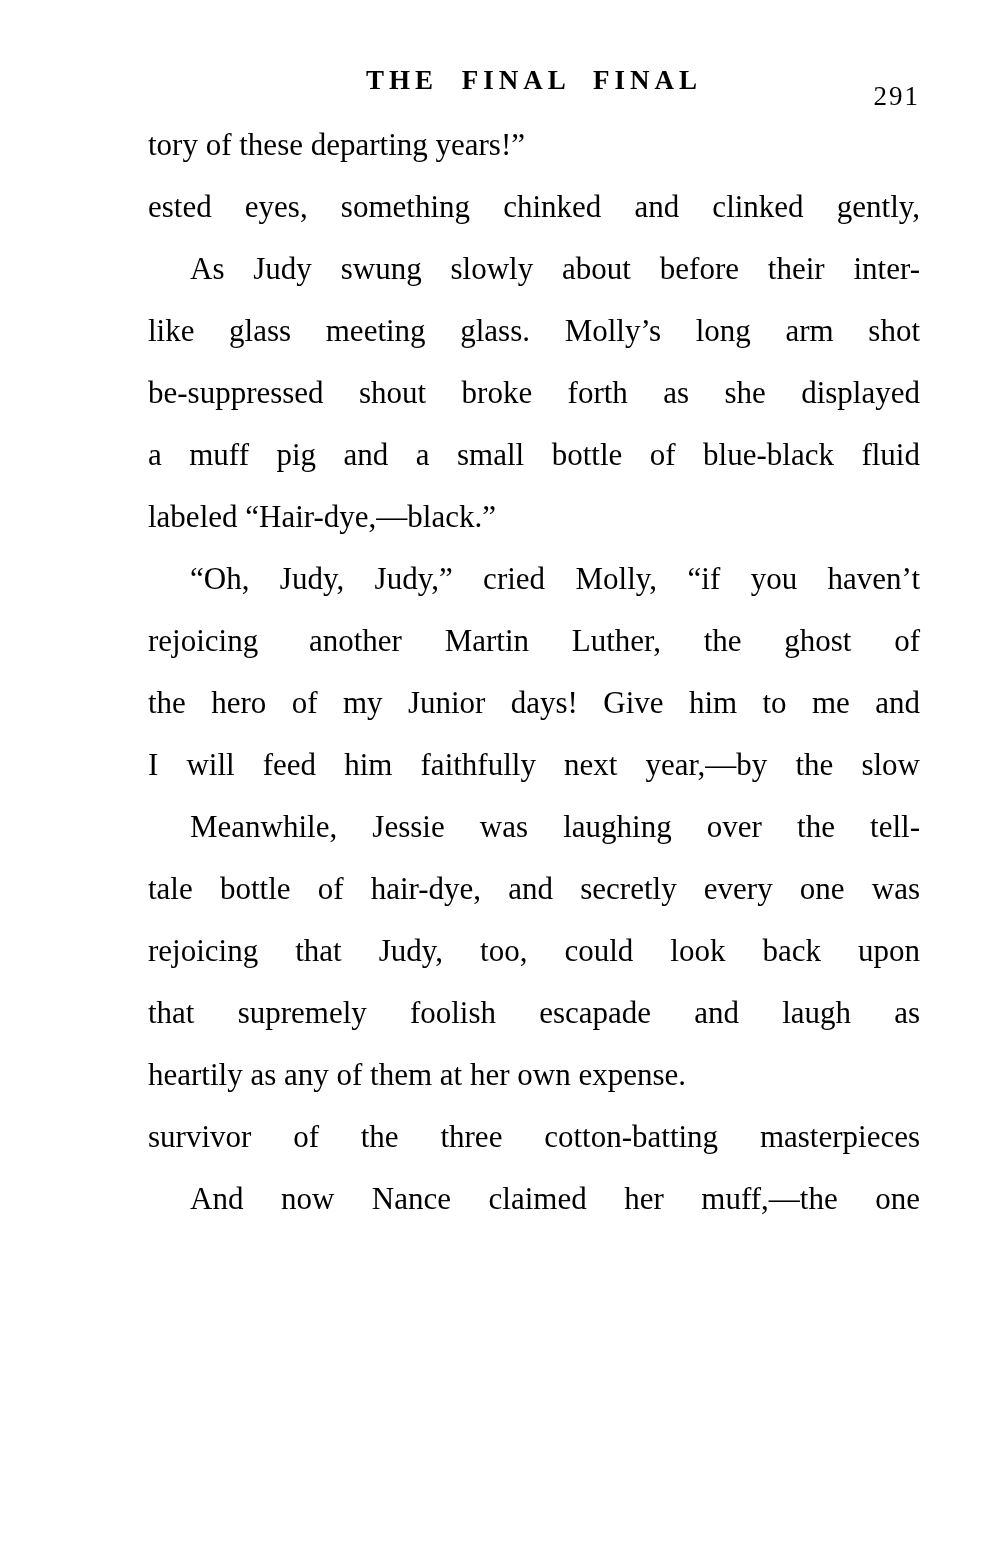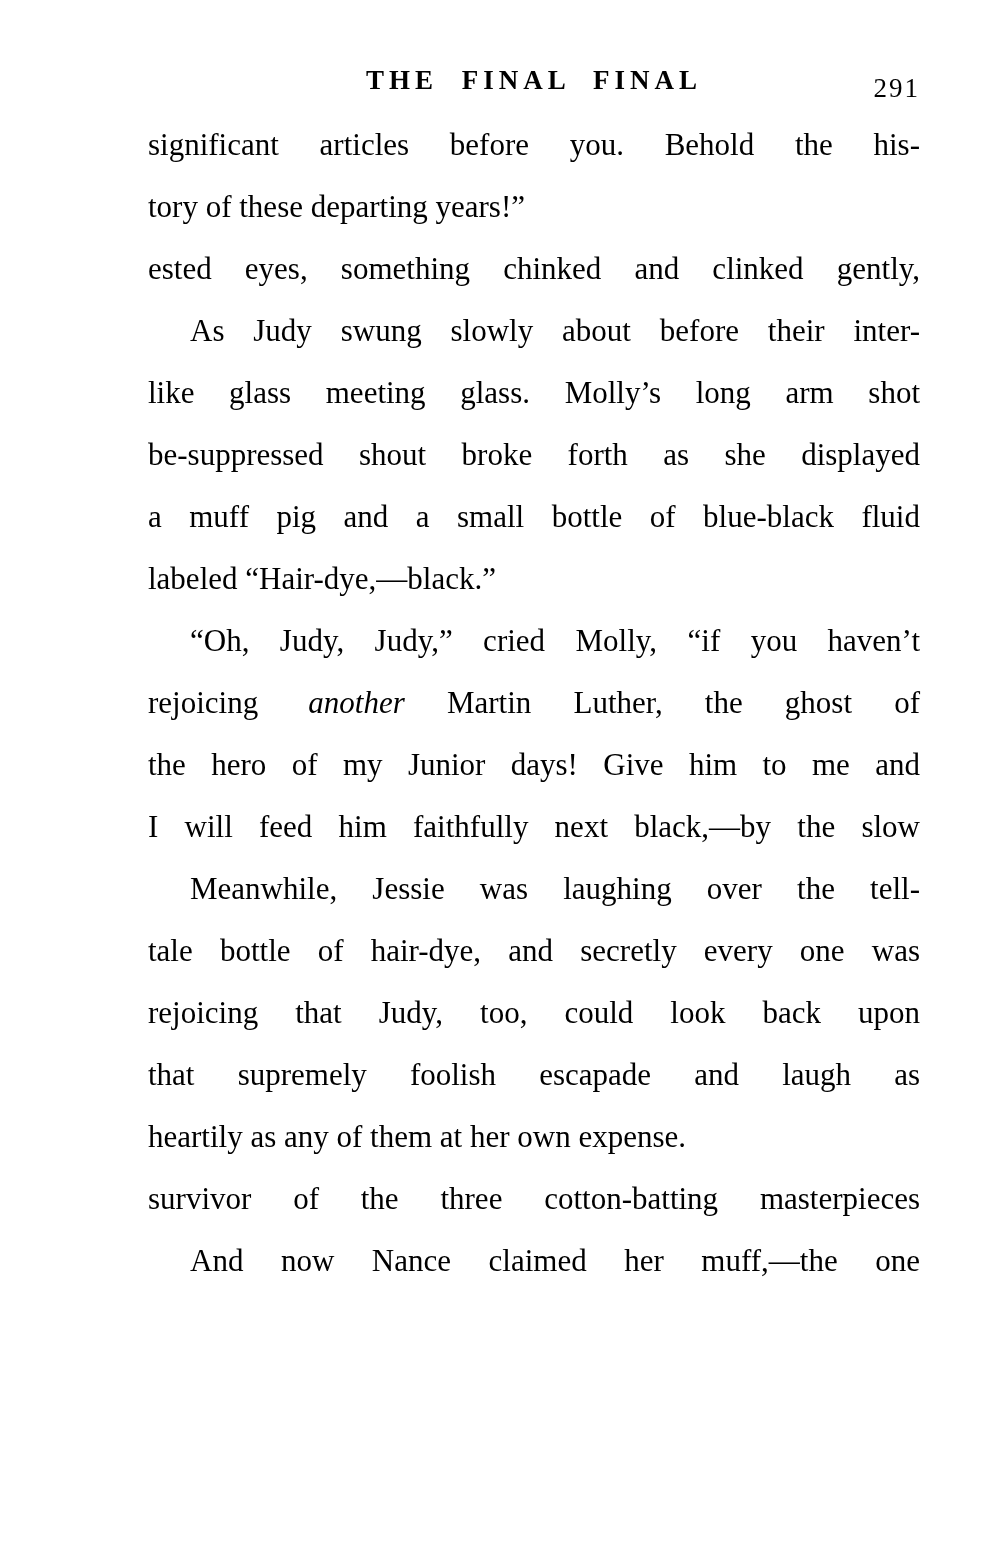--- a/index.html
+++ b/index.html
@@ -28,21 +28,21 @@
     text-align: center;
     font-weight: bold;
     font-size: 27px;
     letter-spacing: 5px;
     word-spacing: 12px;
     line-height: 36px;
   }
   .page-num {
     position: absolute;
     right: 0;
-    top: 8px;
+    top: 16px;
     font-size: 27px;
     letter-spacing: 2px;
     line-height: 36px;
   }
   .page-body {
     position: absolute;
     left: 148px;
     top: 114px;
     width: 772px;
     font-size: 31px;
@@ -53,45 +53,43 @@
     white-space: normal;
   }
   .line.justify {
     text-align: justify;
     text-align-last: justify;
   }
   .line.indent {
     text-indent: 42px;
   }
   .italic {
-    font-style: italic;
     margin-left: 8px;
   }
 </style>
 </head>
 <body>
 
 <div class="page">
   <div class="running-head">
     <span class="running-title">THE FINAL FINAL</span>
     <span class="page-num">291</span>
   </div>
   <div class="page-body">
-      <div class="line justify"><span>significant articles before you. Behold the his-</span></div>
       <div class="line"><span>tory of these departing years!”</span></div>
       <div class="line justify"><span>ested eyes, something chinked and clinked gently,</span></div>
       <div class="line indent justify"><span>As Judy swung slowly about before their inter-</span></div>
       <div class="line justify"><span>like glass meeting glass. Molly’s long arm shot</span></div>
       <div class="line justify"><span>be-suppressed shout broke forth as she displayed</span></div>
       <div class="line justify"><span>a muff pig and a small bottle of blue-black fluid</span></div>
       <div class="line"><span>labeled “Hair-dye,—black.”</span></div>
       <div class="line indent justify"><span>“Oh, Judy, Judy,” cried Molly, “if you haven’t</span></div>
       <div class="line justify"><span>rejoicing </span><span class="italic">another</span><span> Martin Luther, the ghost of</span></div>
       <div class="line justify"><span>the hero of my Junior days! Give him to me and</span></div>
-      <div class="line justify"><span>I will feed him faithfully next black,—by the slow</span></div>
+      <div class="line justify"><span>I will feed him faithfully next year,—by the slow</span></div>
       <div class="line indent justify"><span>Meanwhile, Jessie was laughing over the tell-</span></div>
       <div class="line justify"><span>tale bottle of hair-dye, and secretly every one was</span></div>
       <div class="line justify"><span>rejoicing that Judy, too, could look back upon</span></div>
       <div class="line justify"><span>that supremely foolish escapade and laugh as</span></div>
       <div class="line"><span>heartily as any of them at her own expense.</span></div>
       <div class="line justify"><span>survivor of the three cotton-batting masterpieces</span></div>
       <div class="line indent justify"><span>And now Nance claimed her muff,—the one</span></div>
     </div>
 </div>
 

